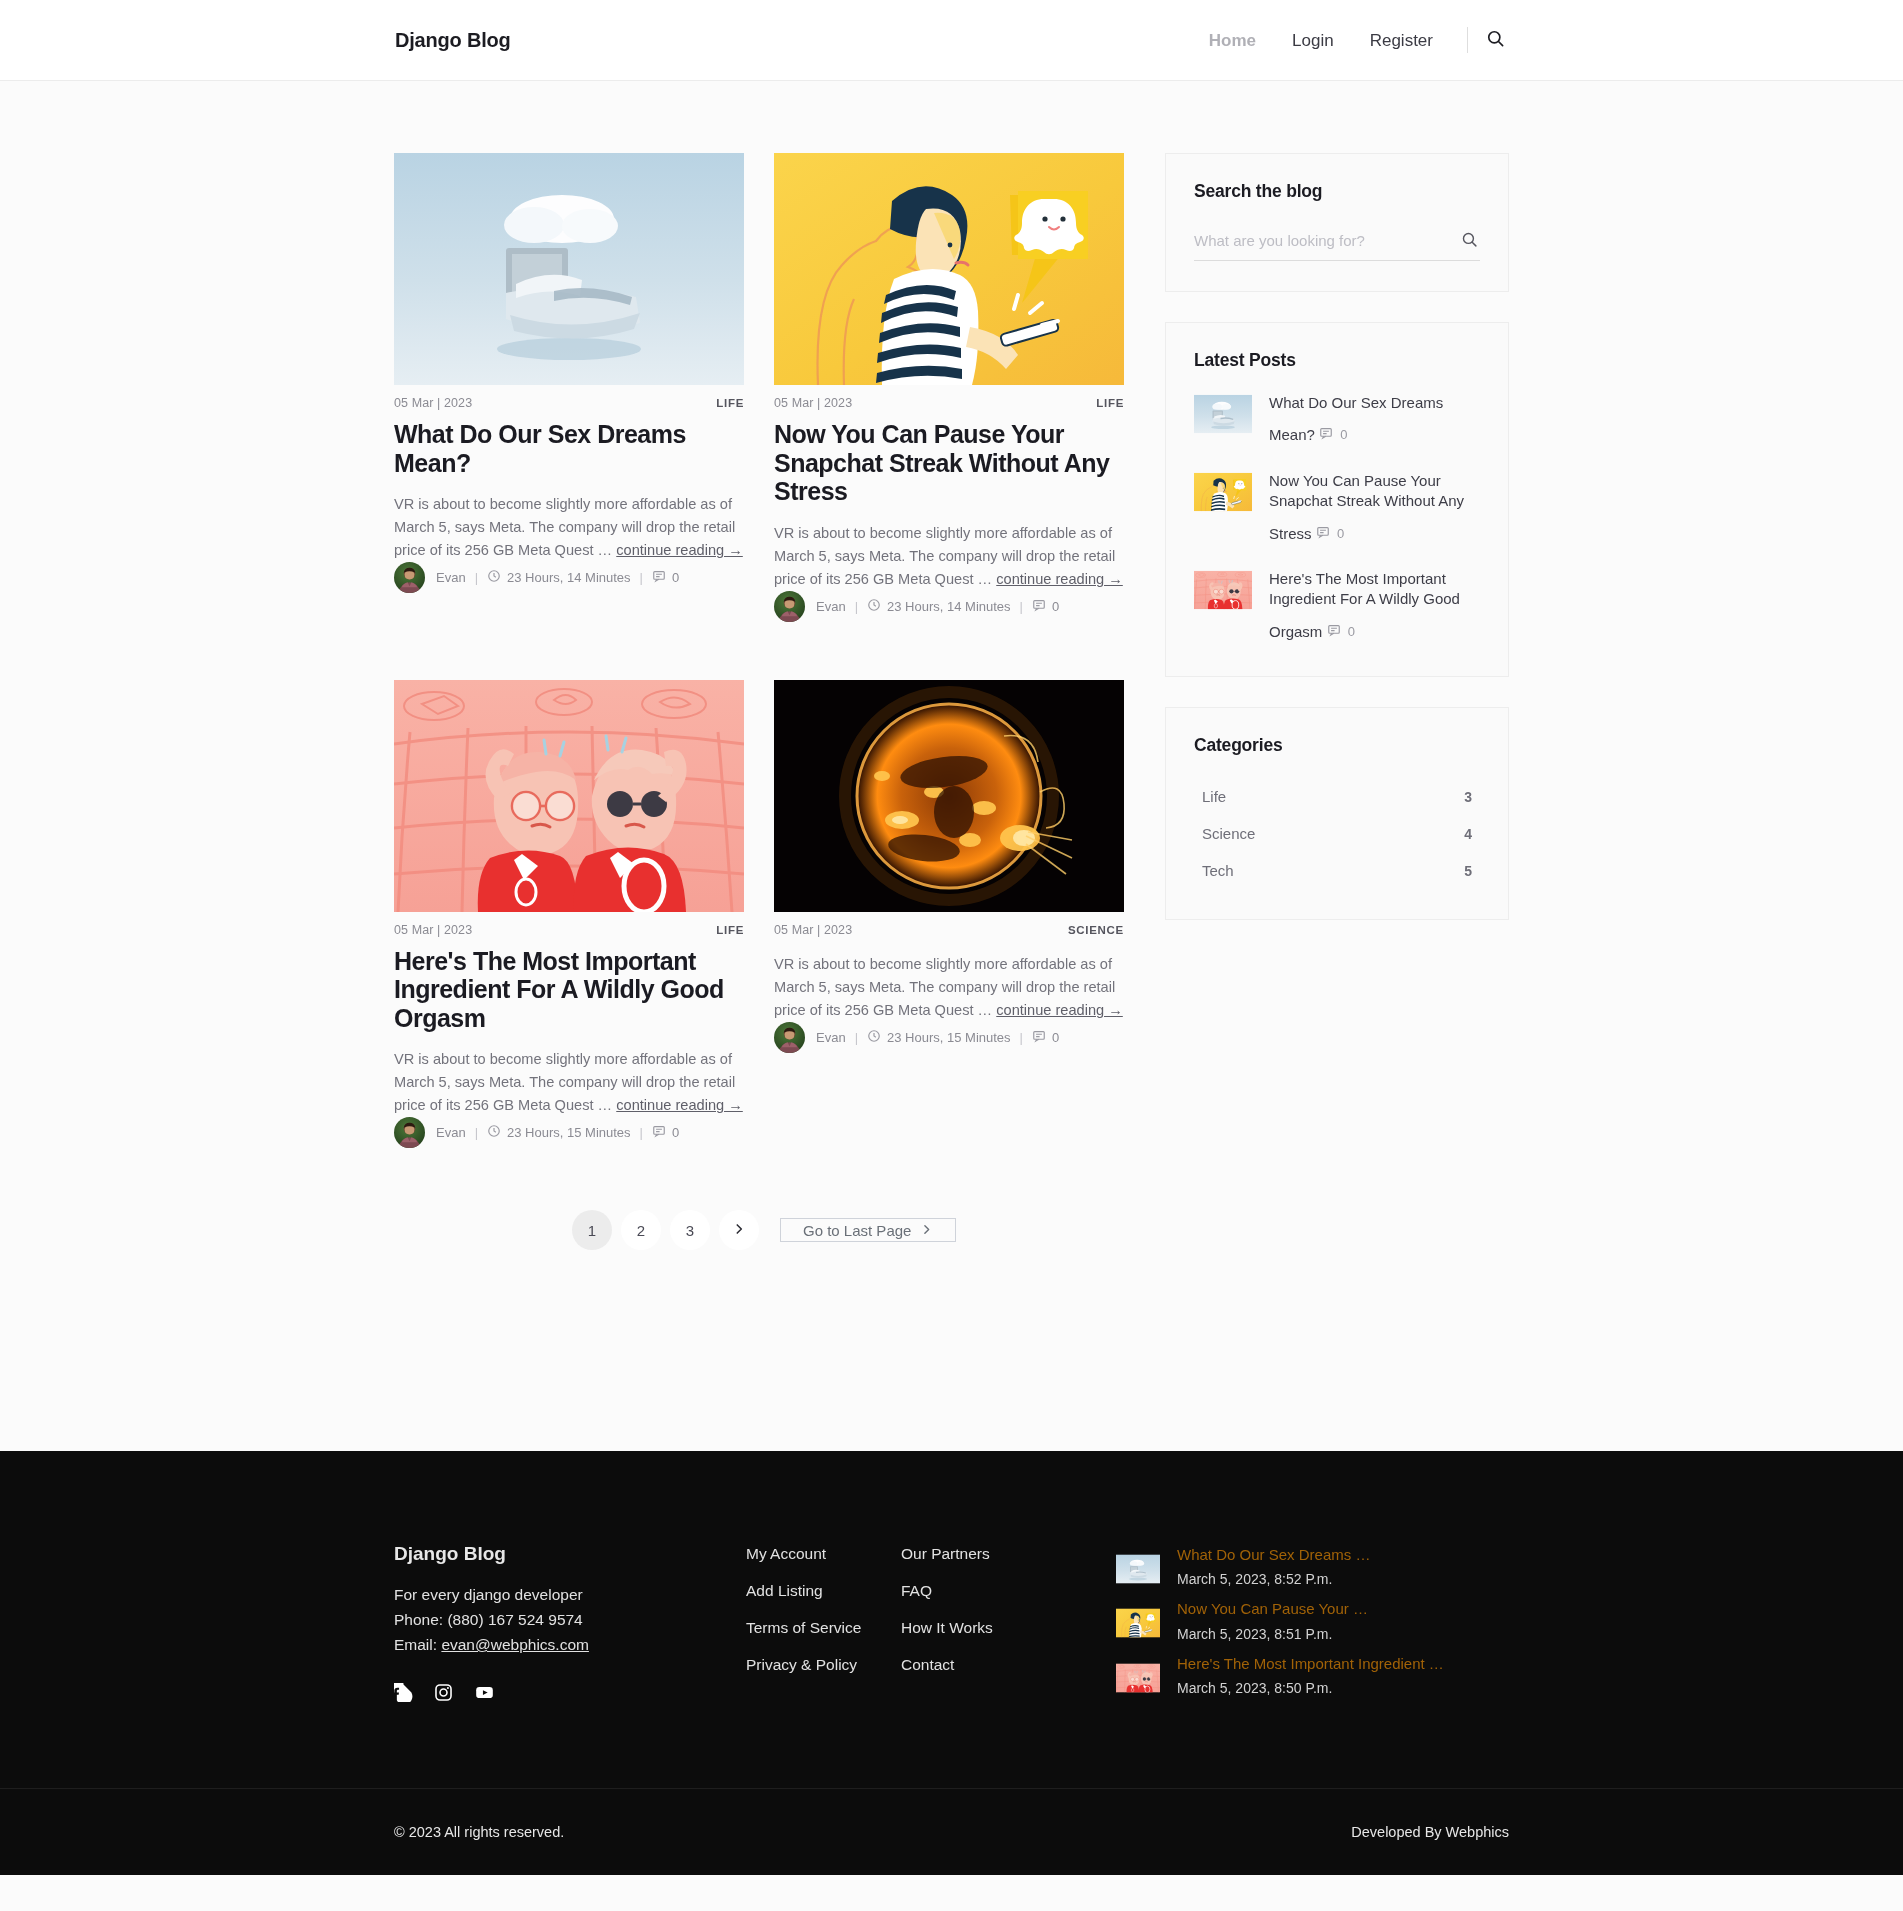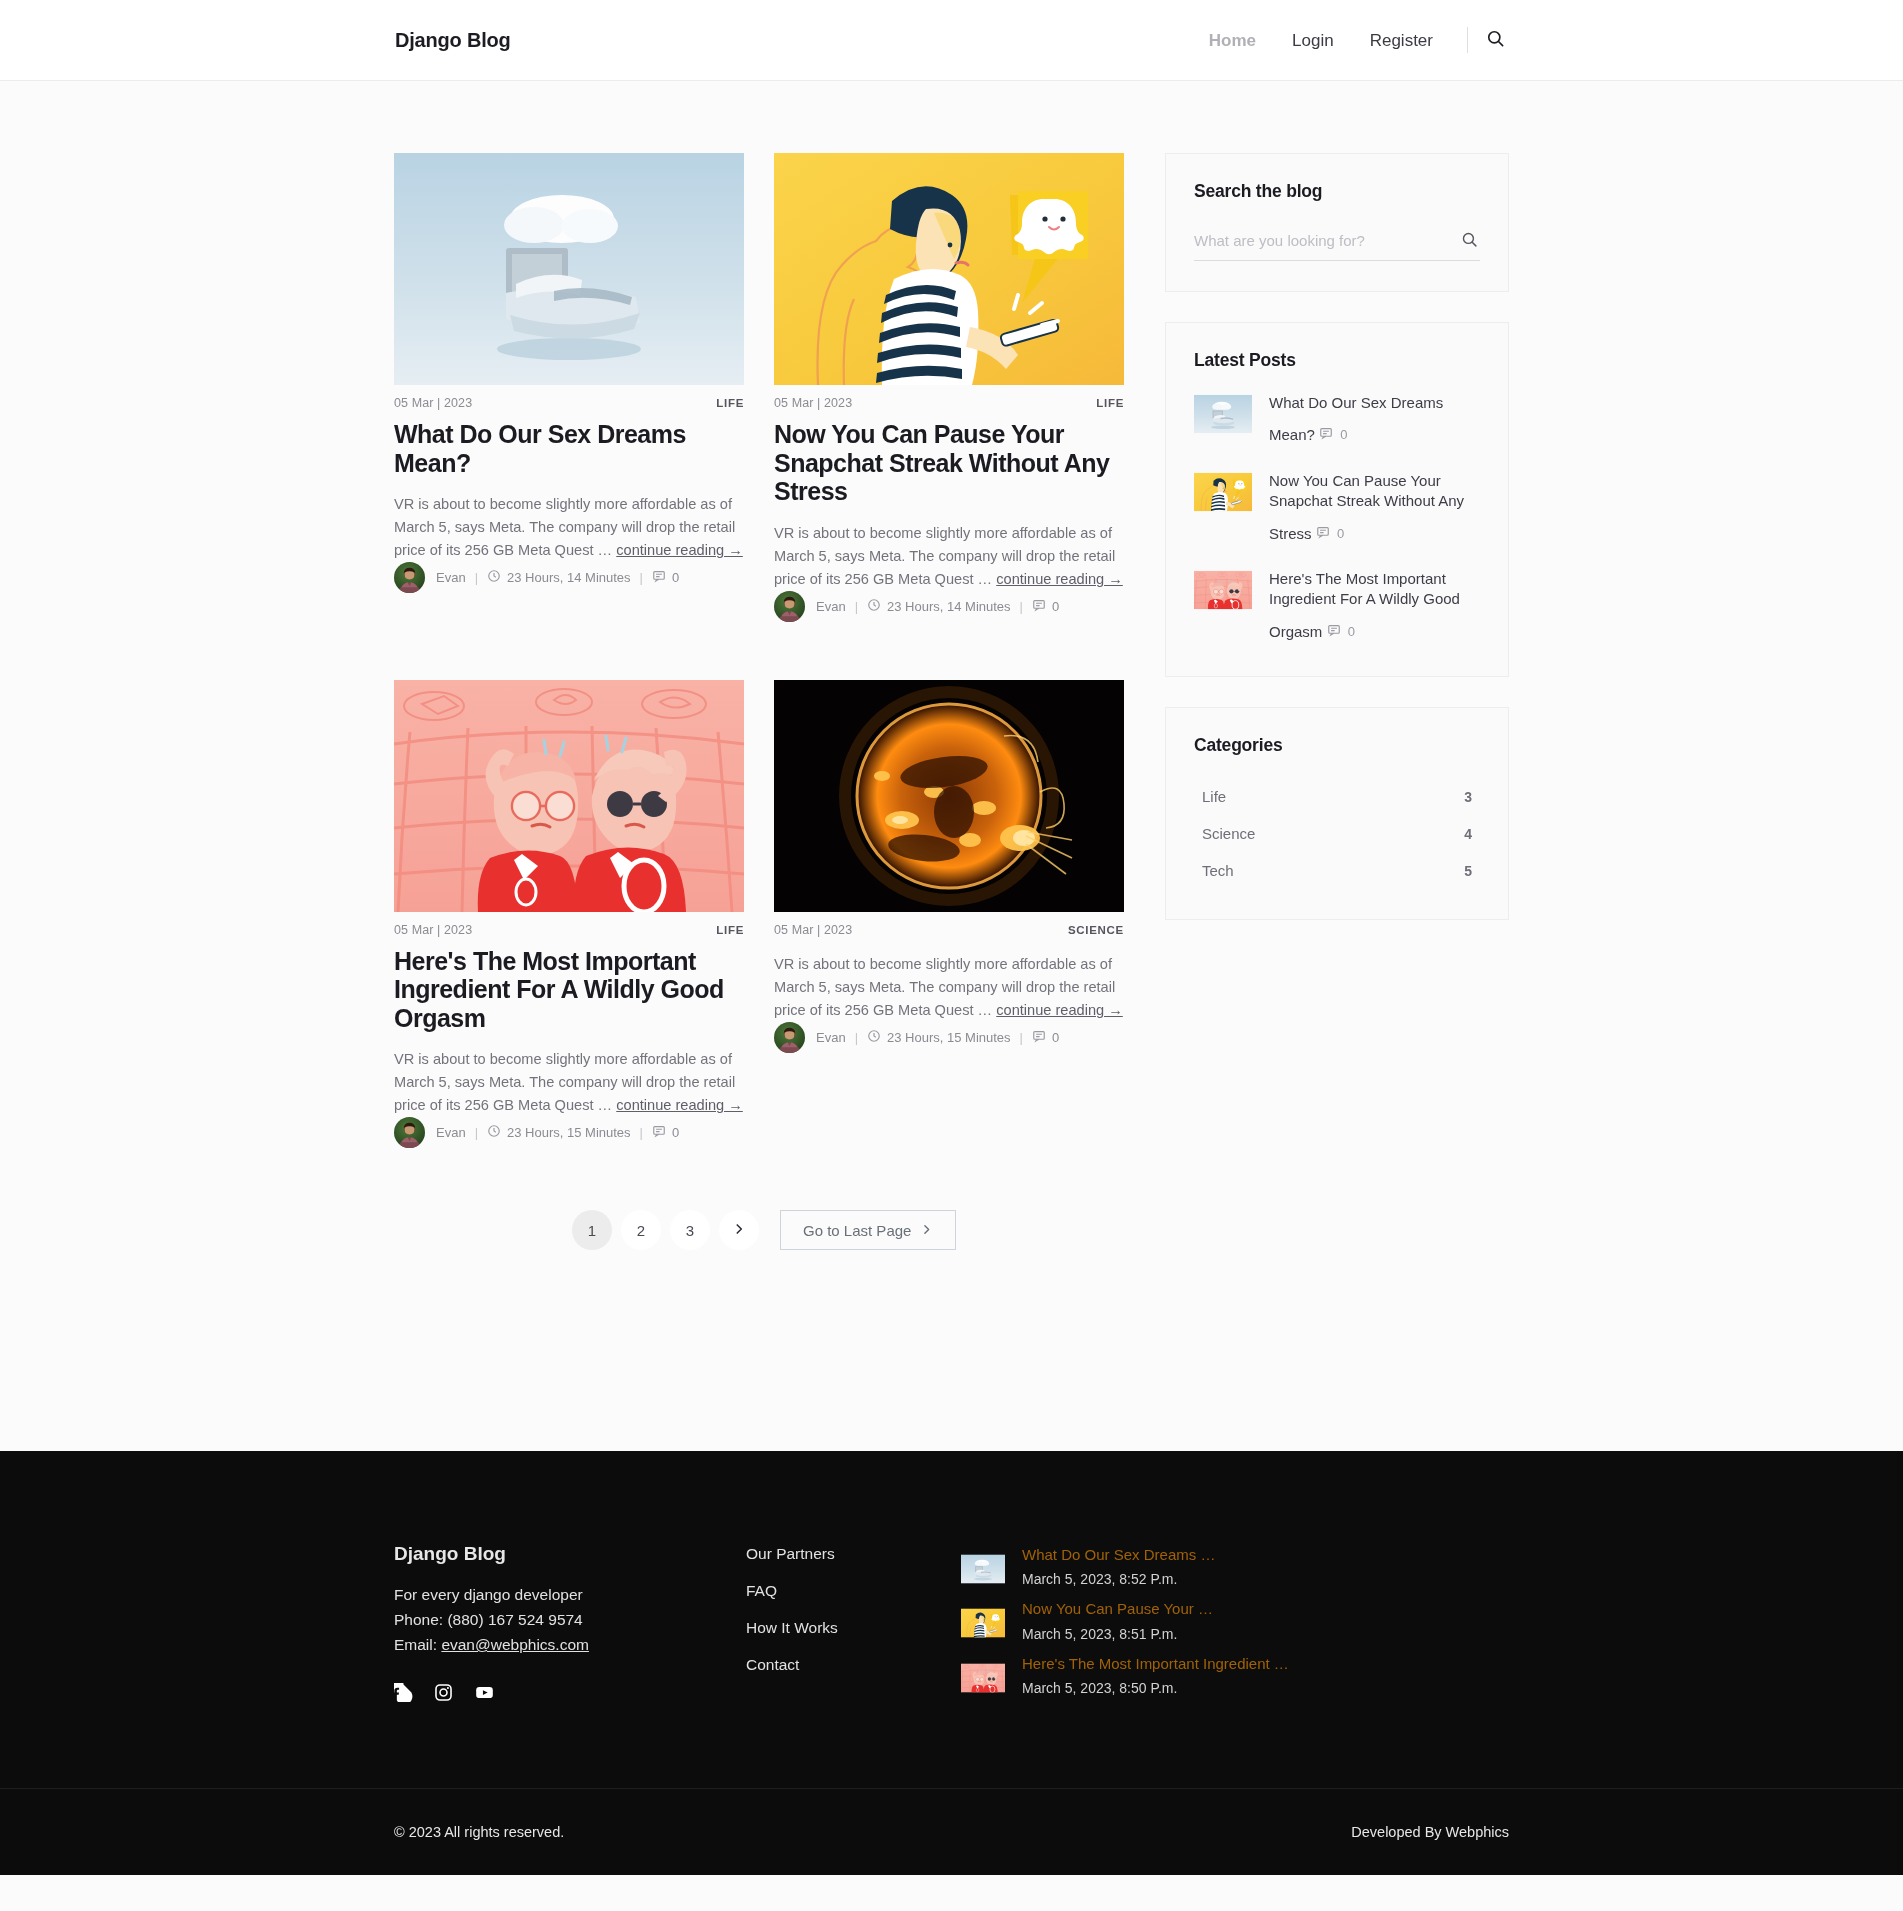--- a/index.html
+++ b/index.html
@@ -140,21 +140,21 @@
     width: 40px; height: 40px;
     border-radius: 50%;
     background: #ffffff;
     display: flex; align-items: center; justify-content: center;
     font-size: 15px; color: #4a4a55;
     border: none; cursor: pointer;
     font-family: inherit;
   }
   .pg-btn.current { background: #ececec; }
   .pg-last {
-    height: 40px;
+    height: 24px;
     padding: 0 22px;
     margin-left: 12px;
     border: 1px solid #cfd3da;
     background: #fbfbfb;
     display: flex; align-items: center; gap: 9px;
     font-size: 15px; color: #6a7078;
     cursor: pointer;
     font-family: inherit;
   }
 
@@ -806,20 +806,26 @@
         </a>
         <a class="f-soc" href="#">
           <svg width="21" height="19" viewBox="0 0 24 24" fill="#ffffff">
               <rect x="1.5" y="5" width="21" height="14" rx="4"></rect>
               <path d="M10 9l6 3-6 3z" fill="#0c0c0c"></path>
             </svg>
         </a>
       </div>
     </div>
 
+    <div class="f-col-links">
+      <a class="f-link" href="#">My Account</a>
+      <a class="f-link" href="#">Add Listing</a>
+      <a class="f-link" href="#">Terms of Service</a>
+      <a class="f-link" href="#">Privacy &amp; Policy</a>
+    </div>
 
     <div class="f-col-links2">
       <a class="f-link" href="#">Our Partners</a>
       <a class="f-link" href="#">FAQ</a>
       <a class="f-link" href="#">How It Works</a>
       <a class="f-link" href="#">Contact</a>
     </div>
 
     <div class="f-col-recent">
       <a class="f-rp" href="#">

